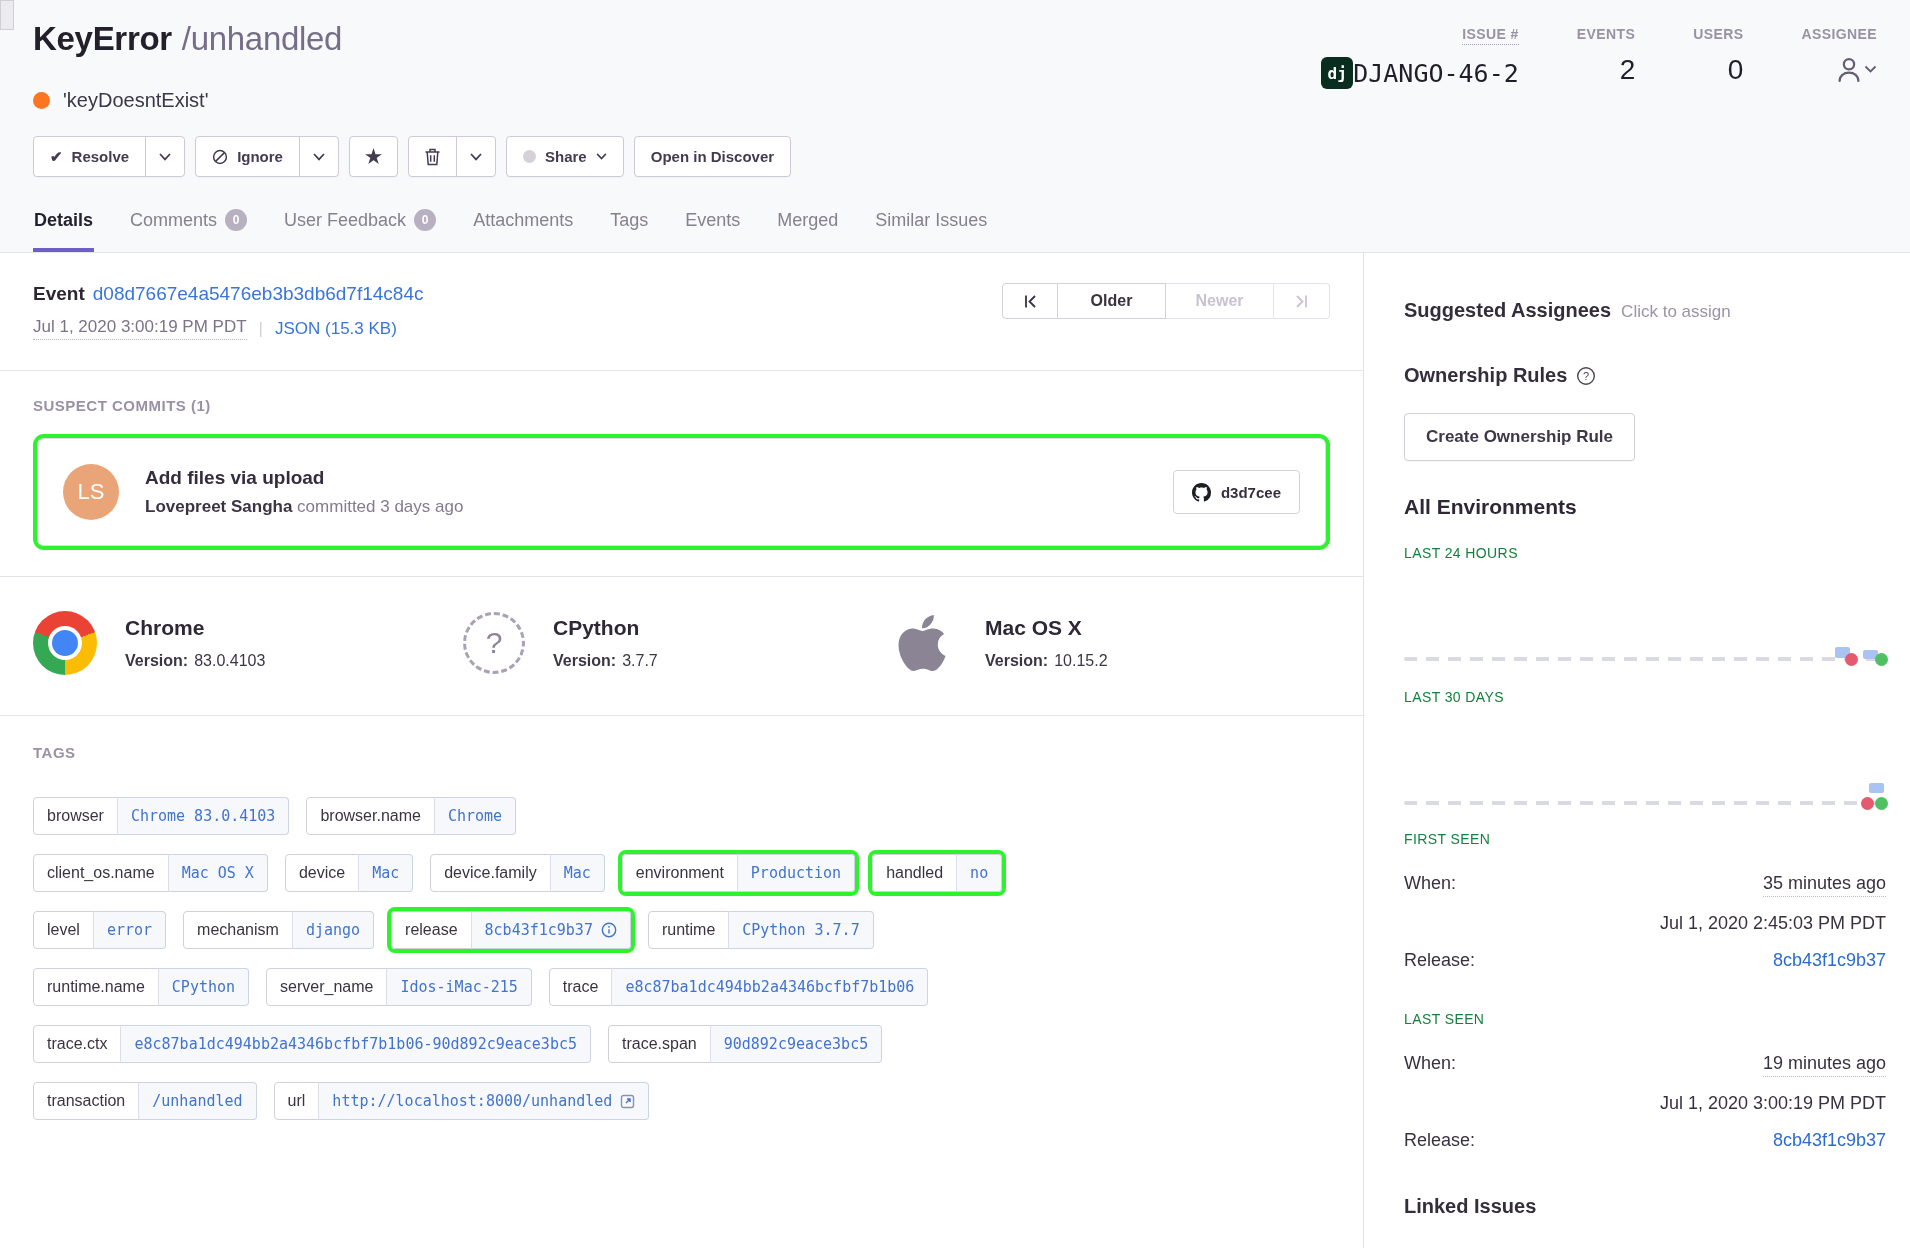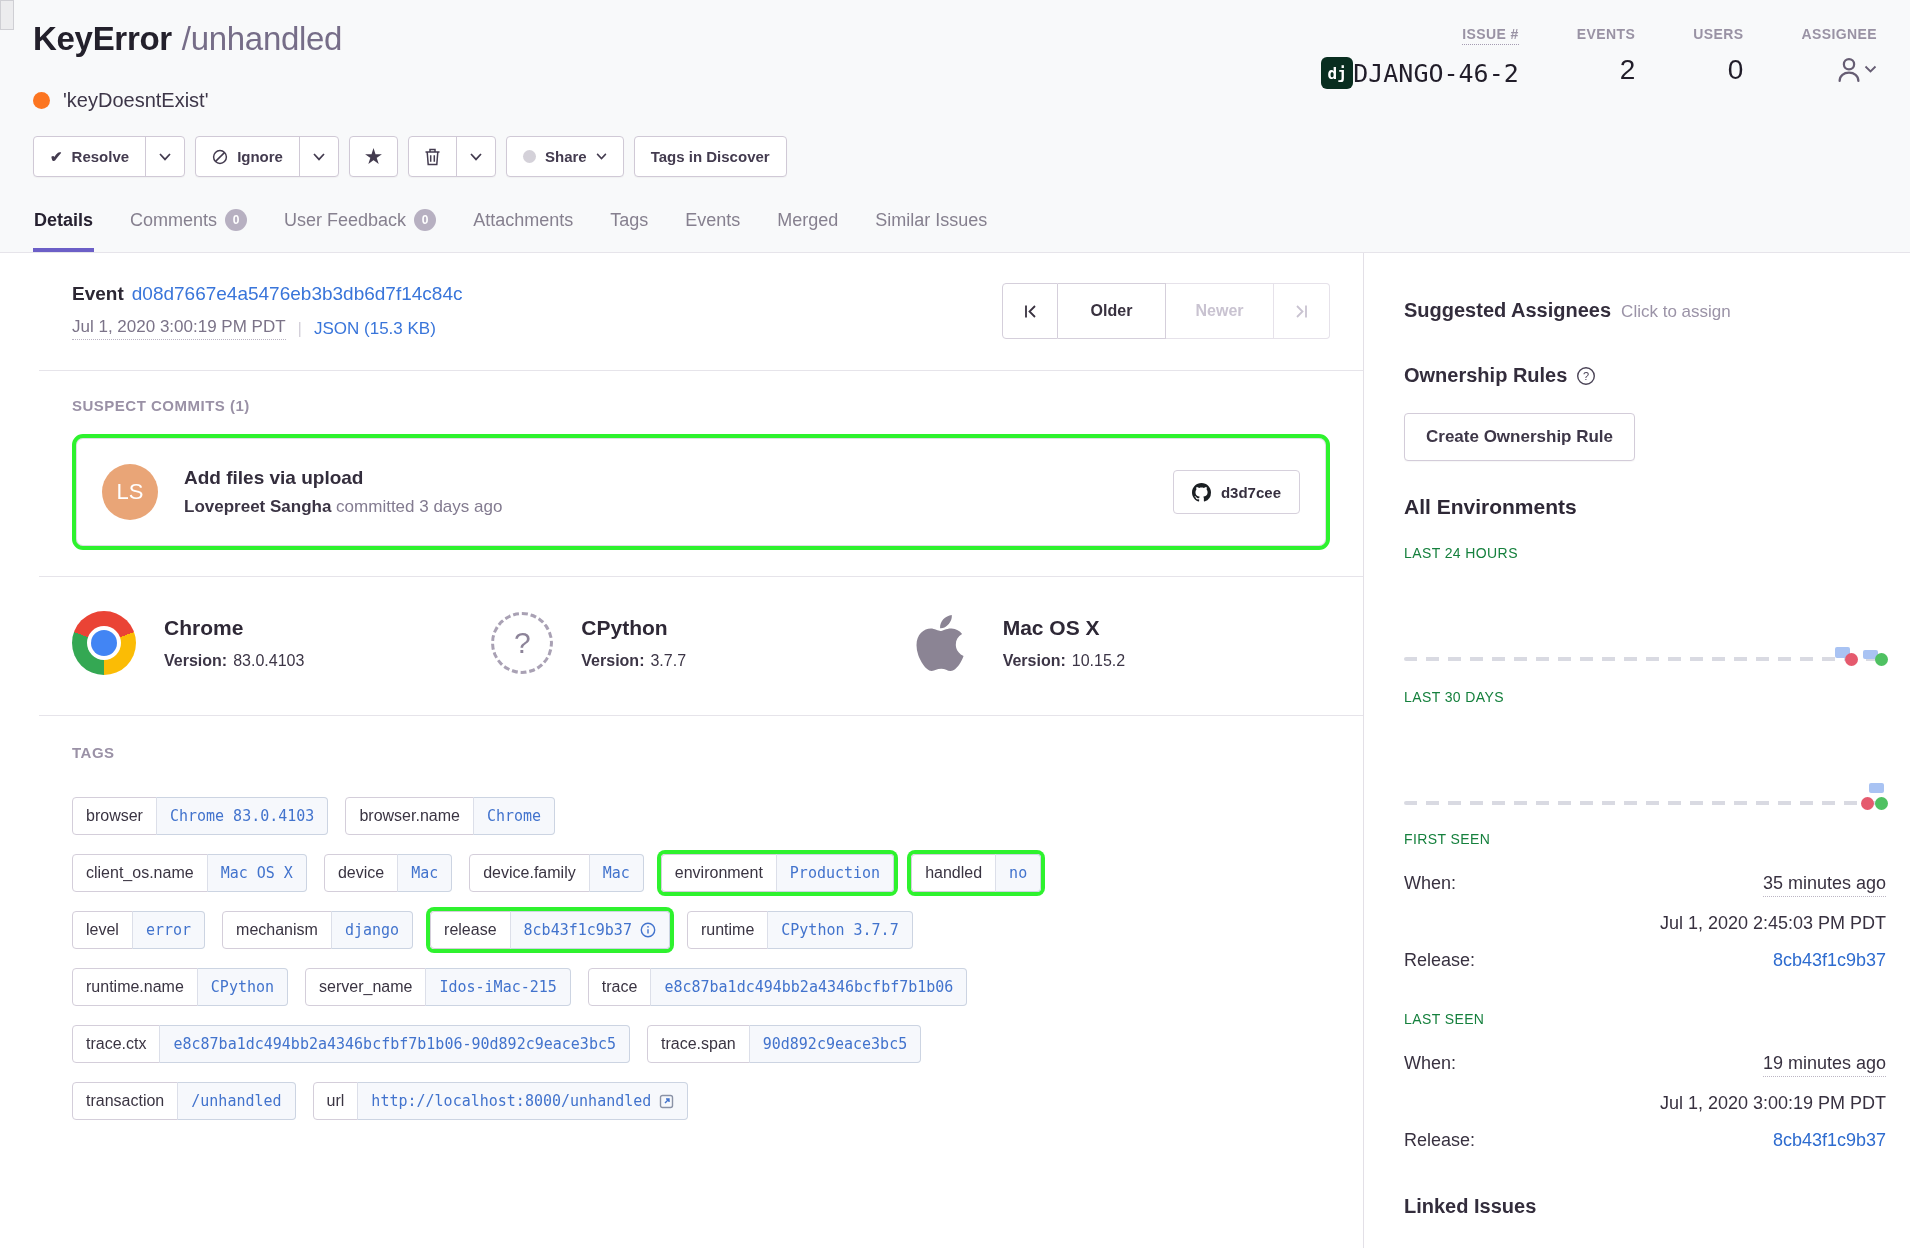--- a/index.html
+++ b/index.html
@@ -40,33 +40,33 @@
   .share-dot{ width:13px; height:13px; border-radius:50%; background:#d4d1d9; }
 
   
   .tabs{ display:flex; gap:35px; margin-top:26px; }
   .tab{ display:flex; align-items:center; gap:8px; font-size:18px; color:#86808f; padding:6px 1px 17px; border-bottom:4px solid transparent; cursor:pointer; }
   .tab.active{ color:#262130; font-weight:bold; border-bottom-color:var(--purple); }
   .tab-badge{ min-width:22px; height:22px; border-radius:11px; background:#b7b0c1; color:#fff; font-size:12px; font-weight:bold; display:flex; align-items:center; justify-content:center; }
 
   
   .content{ display:flex; height:995px; }
-  .main{ width:1364px; border-right:1px solid #e3e0e7;padding-left:39px; }
+  .main{ width:1364px; border-right:1px solid #e3e0e7; }
   .section{ padding:26px 33px; border-bottom:1px solid var(--border); }
 
   
   .event-section{ display:flex; justify-content:space-between; align-items:flex-start; padding:30px 33px 30px; }
   .event-line1{ font-size:19px; }
   .event-label{ font-weight:bold; color:#2c2733; }
   .event-id{ color:var(--blue); margin-left:8px; }
   .event-line2{ margin-top:12px; font-size:17px; display:flex; align-items:center; gap:12px; }
   .event-date{ color:#7b7388; border-bottom:1px dotted #b9b3c2; padding-bottom:2px; }
   .pipe{ color:#d4d0da; }
   .json-link{ color:var(--blue); }
-  .pager{ display:inline-flex; border-radius:4px; height:56px; }
+  .pager{ display:inline-flex; border-radius:4px; height:36px; }
   .pager .pseg{ display:flex; align-items:center; justify-content:center; background:#fff; border:1px solid #d5cfdb; font-size:16px; font-weight:bold; color:#38313f; cursor:pointer; }
   .pager .pseg.icon{ width:56px; }
   .pager .pseg.txt{ width:108px; }
   .pager .pseg + .pseg{ border-left:none; }
   .pager .pseg:first-child{ border-radius:4px 0 0 4px; }
   .pager .pseg:last-child{ border-radius:0 4px 4px 0; }
   .pager .pseg.disabled{ color:#c9c3d1; border-color:#e6e2ea; cursor:default; }
 
   
   .sec-heading{ font-size:15px; font-weight:bold; letter-spacing:0.5px; color:var(--muted); }
@@ -226,21 +226,21 @@
     <div class="btn-group">
       <div class="btn-seg">
         <span class="share-dot"></span>
         <span>Share</span>
         <svg width="11" height="7" viewBox="0 0 12 8" fill="none" stroke="#433b4f" stroke-width="1.7">
             <polyline points="1,1 6,6.4 11,1"></polyline>
           </svg>
       </div>
     </div>
     <div class="btn-group">
-      <div class="btn-seg">Tags in Discover</div>
+      <div class="btn-seg">Open in Discover</div>
     </div>
   </div>
 
   <nav class="tabs">
     <div class="tab active">
         <span>Details</span>
       </div>
     <div class="tab">
         <span>Comments</span>
         <span class="tab-badge">0</span>

